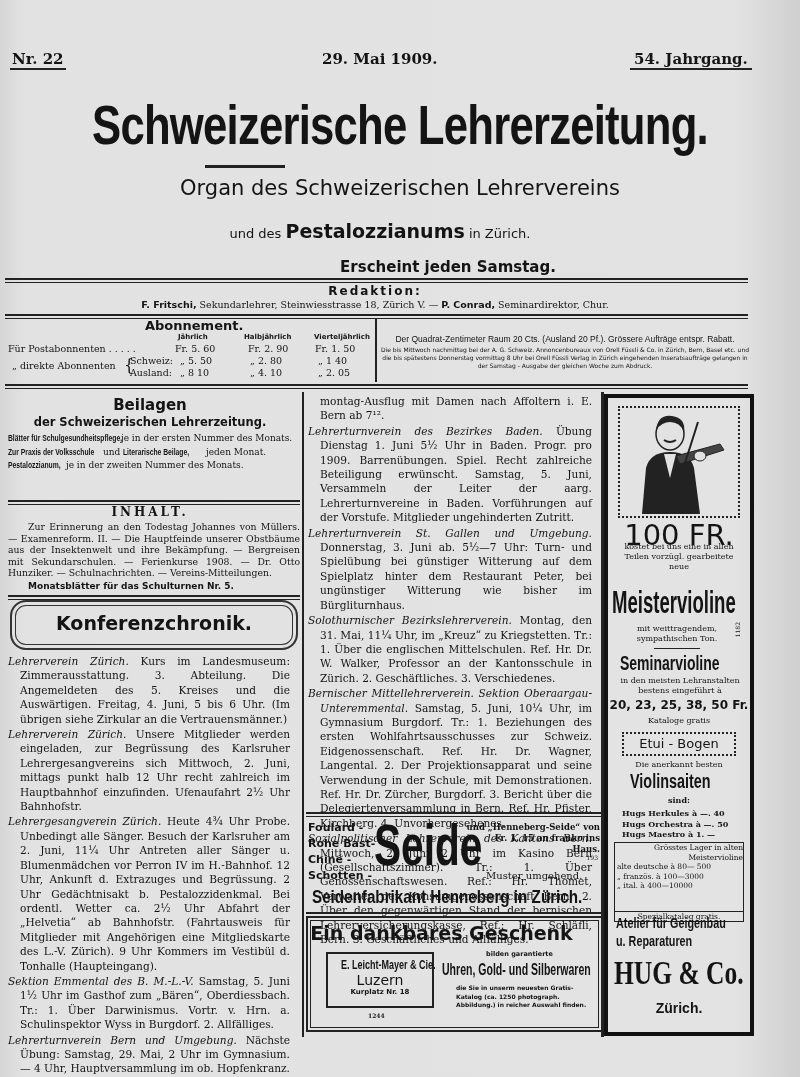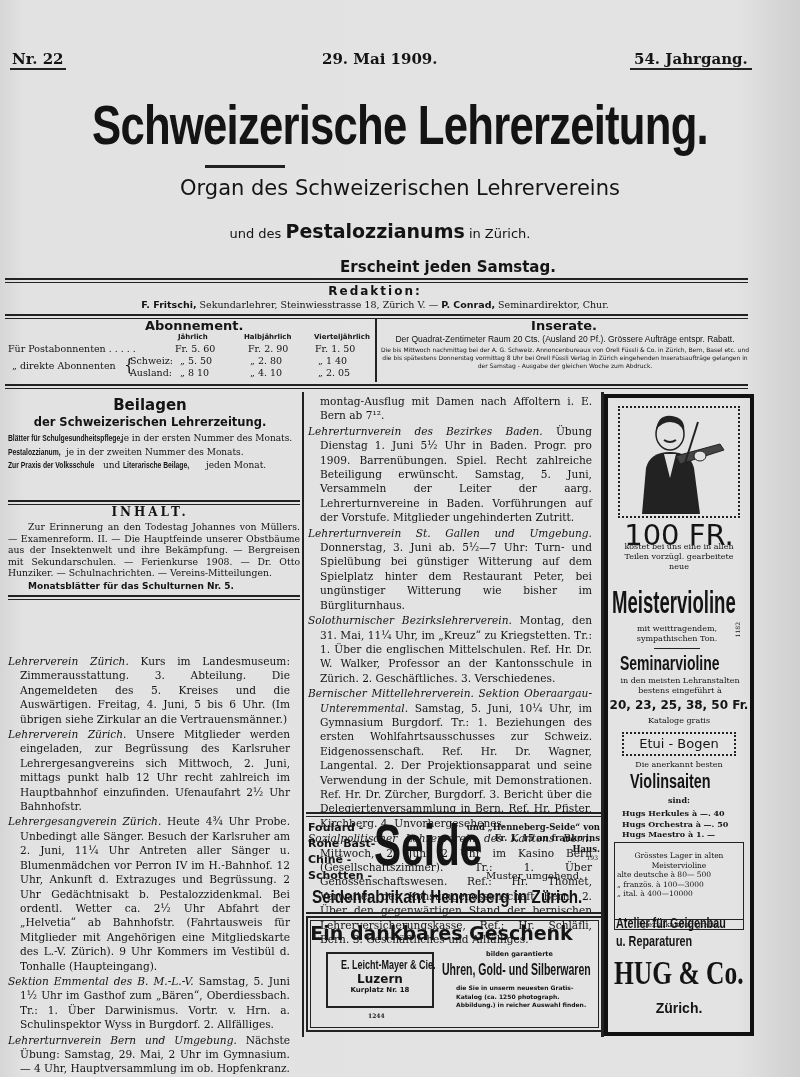--- a/index.html
+++ b/index.html
@@ -100,42 +100,44 @@
       <span style="position:absolute;left:180px;top:12px;">„ 5. 50</span>
       <span style="position:absolute;left:250px;top:12px;">„ 2. 80</span>
       <span style="position:absolute;left:318px;top:12px;">„ 1 40</span>
       <span style="position:absolute;left:180px;top:24px;">„ 8 10</span>
       <span style="position:absolute;left:250px;top:24px;">„ 4. 10</span>
       <span style="position:absolute;left:318px;top:24px;">„ 2. 05</span>
     </div>
   </div>
   <div class="abs vline" style="left:375px;top:318px;height:64px;"></div>
 
-  <div class="abs sans" style="left:378px;width:372px;top:318px;text-align:center;font-weight:bold;font-size:13px;">Inserate.</div>
   <div class="abs" style="left:380px;width:370px;top:334px;text-align:center;font-size:8.5px;line-height:10px;font-family:'Liberation Sans',sans-serif;">Der Quadrat-Zentimeter Raum 20 Cts. (Ausland 20 Pf.).   Grössere Aufträge entspr. Rabatt.</div>
   <div class="abs sans" style="left:380px;width:370px;top:346px;text-align:center;font-size:6px;line-height:8px;">Die bis Mittwoch nachmittag bei der A. G. Schweiz. Annoncenbureaux von Orell Füssli &amp; Co. in Zürich, Bern, Basel etc. und die bis spätestens Donnerstag vormittag 8 Uhr bei Orell Füssli Verlag in Zürich eingehenden Inseratsaufträge gelangen in der Samstag - Ausgabe der gleichen Woche zum Abdruck.</div>
 
   <div class="abs hr2" style="left:5px;top:384px;width:743px;"></div>
 
   <div class="abs vline" style="left:302px;top:392px;height:645px;"></div>
 
   <div class="abs sans" style="left:0;width:300px;top:396px;text-align:center;font-weight:bold;font-size:15px;">Beilagen</div>
   <div class="abs sans" style="left:0;width:300px;top:415px;text-align:center;font-weight:bold;font-size:11.5px;">der Schweizerischen Lehrerzeitung.</div>
   <div class="abs" style="left:8px;width:296px;top:432px;font-size:9px;line-height:13.5px;">
     <div><span class="narrow" style="width:110px;white-space:nowrap;">Blätter für Schulgesundheitspflege,</span> <span>je in der ersten Nummer des Monats.</span></div>
+    <div><span class="narrow" style="width:92px;white-space:nowrap;">Zur Praxis der Volksschule</span> <span>und</span> <span class="narrow" style="width:80px;white-space:nowrap;">Literarische Beilage,</span> <span>jeden Monat.</span></div>
     <div><span class="narrow" style="width:55px;white-space:nowrap;">Pestalozzianum,</span> <span>je in der zweiten Nummer des Monats.</span></div>
-    <div><span class="narrow" style="width:92px;white-space:nowrap;">Zur Praxis der Volksschule</span> <span>und</span> <span class="narrow" style="width:80px;white-space:nowrap;">Literarische Beilage,</span> <span>jeden Monat.</span></div>
   </div>
   <div class="abs hr2" style="left:8px;top:500px;width:292px;"></div>
 
   <div class="abs" style="left:0;width:300px;top:505px;text-align:center;font-weight:bold;font-size:12px;letter-spacing:3px;">INHALT.</div>
   <div class="abs" style="left:8px;width:292px;top:521px;font-size:9.3px;line-height:11.5px;text-align:justify;text-indent:20px;">Zur Erinnerung an den Todestag Johannes von Müllers. — Examenreform. II. — Die Hauptfeinde unserer Obstbäume aus der Insektenwelt und ihre Bekämpfung. — Bergreisen mit Sekundarschulen. — Ferienkurse 1908. — Dr. Otto Hunziker. — Schulnachrichten. — Vereins-Mitteilungen.</div>
   <div class="abs sans" style="left:28px;top:581px;font-weight:bold;font-size:9px;">Monatsblätter für das Schulturnen Nr. 5.</div>
   <div class="abs hr2" style="left:8px;top:595px;width:292px;"></div>
 
+  <div class="abs kbox">
+    <div class="sans" style="margin-top:10px;font-size:19px;font-weight:bold;">Konferenzchronik.</div>
+  </div>
 
   <div class="abs col" style="left:8px;width:290px;top:654px;">
     <p><i>Lehrerverein Zürich.</i> <span>Kurs im Landesmuseum: Zimmerausstattung. 3. Abteilung. Die Angemeldeten des 5. Kreises und die Auswärtigen. Freitag, 4. Juni, 5 bis 6 Uhr. (Im übrigen siehe Zirkular an die Vertrauensmänner.)</span></p>
     <p><i>Lehrerverein Zürich.</i> <span>Unsere Mitglieder werden eingeladen, zur Begrüssung des Karlsruher Lehrergesangvereins sich Mittwoch, 2. Juni, mittags punkt halb 12 Uhr recht zahlreich im Hauptbahnhof einzufinden. Ufenaufahrt 2½ Uhr Bahnhofstr.</span></p>
     <p><i>Lehrergesangverein Zürich.</i> <span>Heute 4¾ Uhr Probe. Unbedingt alle Sänger. Besuch der Karlsruher am 2. Juni, 11¼ Uhr Antreten aller Sänger u. Blumenmädchen vor Perron IV im H.-Bahnhof. 12 Uhr, Ankunft d. Extrazuges und Begrüssung. 2 Uhr Gedächtnisakt b. Pestalozzidenkmal. Bei ordentl. Wetter ca. 2½ Uhr Abfahrt der „Helvetia“ ab Bahnhofstr. (Fahrtausweis für Mitglieder mit Angehörigen eine Mitgliedskarte des L.-V. Zürich). 9 Uhr Kommers im Vestibül d. Tonhalle (Haupteingang).</span></p>
     <p><i>Sektion Emmental des B. M.-L.-V.</i> <span>Samstag, 5. Juni 1½ Uhr im Gasthof zum „Bären“, Oberdiessbach. Tr.: 1. Über Darwinismus. Vortr. v. Hrn. a. Schulinspektor Wyss in Burgdorf. 2. Allfälliges.</span></p>
     <p><i>Lehrerturnverein Bern und Umgebung.</i> <span>Nächste Übung: Samstag, 29. Mai, 2 Uhr im Gymnasium. — 4 Uhr, Hauptversammlung im ob. Hopfenkranz. Tr.: Jahresbericht, Rechnung, Wahlen, Jahresprogramm, Varia. — NB. Die Fortsetzung des Kurses von Hrn. Nobs (Stab- und Geräteturnen für Mädchen der drei ersten Turnjahre) findet am 5. Juni statt. — Pfingst-</span></p>
   </div>
 
   <div class="abs col" style="left:308px;width:292px;top:394px;">
@@ -161,21 +163,21 @@
     <div style="position:absolute;left:240px;top:38px;width:52px;text-align:right;font-size:6px;">193</div>
     <div style="position:absolute;left:180px;top:54px;font-size:10px;">Muster umgehend.</div>
     <div style="position:absolute;left:6px;top:70px;font-family:'Liberation Sans',sans-serif;font-weight:bold;font-size:19px;white-space:nowrap;transform:scaleX(0.8);transform-origin:left;">Seidenfabrikant Henneberg in Zürich.</div>
   </div>
   <div class="abs hr2" style="left:306px;top:912px;width:296px;"></div>
 
   <div class="abs ad-gesch">
     <div class="sans" style="position:absolute;left:0;width:267px;top:4px;text-align:center;font-weight:bold;font-size:19px;">Ein dankbares Geschenk</div>
     <div class="box" style="position:absolute;left:18px;top:34px;width:104px;height:52px;text-align:center;">
       <div style="font-family:'Liberation Sans',sans-serif;font-size:12px;font-weight:bold;margin-top:4px;white-space:nowrap;transform:scaleX(0.75);">E. Leicht-Mayer &amp; Cie.</div>
-      <div class="sans" style="font-size:12px;font-weight:bold;">Luzern</div>
+      <div class="sans" style="font-size:14px;font-weight:normal;">Luzern</div>
       <div class="sans" style="font-size:7px;font-weight:bold;">Kurplatz Nr. 18</div>
     </div>
     <div style="position:absolute;left:60px;top:94px;font-size:6px;font-weight:bold;">1244</div>
     <div class="sans" style="position:absolute;left:134px;width:155px;top:32px;text-align:center;font-size:6.5px;font-weight:bold;">bilden garantierte</div>
     <div style="position:absolute;left:134px;top:42px;font-family:'Liberation Sans',sans-serif;font-weight:bold;font-size:17px;white-space:nowrap;transform:scaleX(0.62);transform-origin:left;">Uhren, Gold- und Silberwaren</div>
     <div class="sans" style="position:absolute;left:148px;width:132px;top:66px;font-size:6px;line-height:8.5px;font-weight:bold;">die Sie in unserm neuesten Gratis-Katalog (ca. 1250 photograph. Abbildung.) in reicher Auswahl finden.</div>
   </div>
 
   <div class="abs violin-ad">
     <div style="position:absolute;left:10px;top:8px;width:118px;height:108px;border:2px dotted #222;">
@@ -203,21 +205,21 @@
     <div class="sans" style="position:absolute;left:14px;top:334px;width:110px;height:20px;border:2px dotted #222;text-align:center;font-size:13px;line-height:20px;">Etui - Bogen</div>
     <div style="position:absolute;left:0;width:142px;top:362px;text-align:center;font-size:8px;">Die anerkannt besten</div>
     <div style="position:absolute;left:22px;top:372px;font-family:'Liberation Sans',sans-serif;font-weight:bold;font-size:20px;white-space:nowrap;transform:scaleX(0.72);transform-origin:left;">Violinsaiten</div>
     <div style="position:absolute;left:0;width:142px;top:397px;text-align:center;font-size:8px;font-weight:bold;">sind:</div>
     <div style="position:absolute;left:14px;top:410px;font-size:8px;line-height:10.5px;font-weight:bold;">
       <div><span>Hugs Herkules</span> <span>à —. 40</span></div>
       <div><span>Hugs Orchestra</span> <span>à —. 50</span></div>
       <div><span>Hugs Maestro</span> <span>à 1. —</span></div>
     </div>
     <div style="position:absolute;left:6px;top:444px;width:128px;border:1px solid #222;font-size:7.5px;line-height:9.5px;">
-      <div style="text-align:center;margin-top:8px;">Grösstes Lager in alten Meistervioline</div>
+      <div style="text-align:right;">Grösstes Lager in alten Meistervioline</div>
       <div style="padding-left:2px;"><span>alte deutsche</span> <span>à 80— 500</span></div>
       <div style="padding-left:2px;"><span>„ französ.</span> <span>à 100—3000</span></div>
       <div style="padding-left:2px;"><span>„ ital.</span> <span>à 400—10000</span></div>
       <div style="text-align:center;border-top:1px solid #222;margin-top:20px;">Spezialkatalog gratis.</div>
     </div>
     <div style="position:absolute;left:8px;width:170px;top:516px;font-family:'Liberation Sans',sans-serif;font-weight:bold;font-size:15px;line-height:18px;transform:scaleX(0.72);transform-origin:left;">Atelier für Geigenbau u. Reparaturen</div>
     <div style="position:absolute;left:6px;top:556px;font-family:'Liberation Serif',serif;font-weight:bold;font-size:34px;white-space:nowrap;transform:scaleX(0.75);transform-origin:left;">HUG &amp; Co.</div>
     <div style="position:absolute;left:0;width:142px;top:602px;text-align:center;font-family:'Liberation Sans',sans-serif;font-weight:bold;font-size:14px;">Zürich.</div>
   </div>
 

